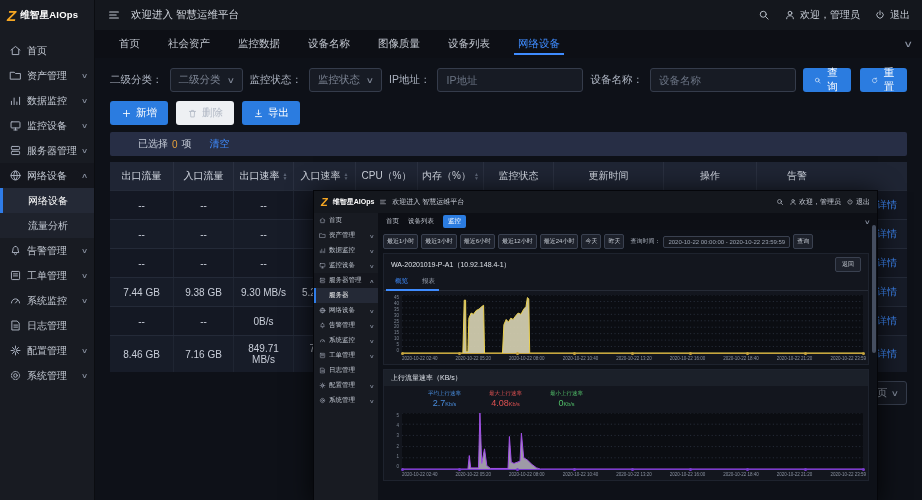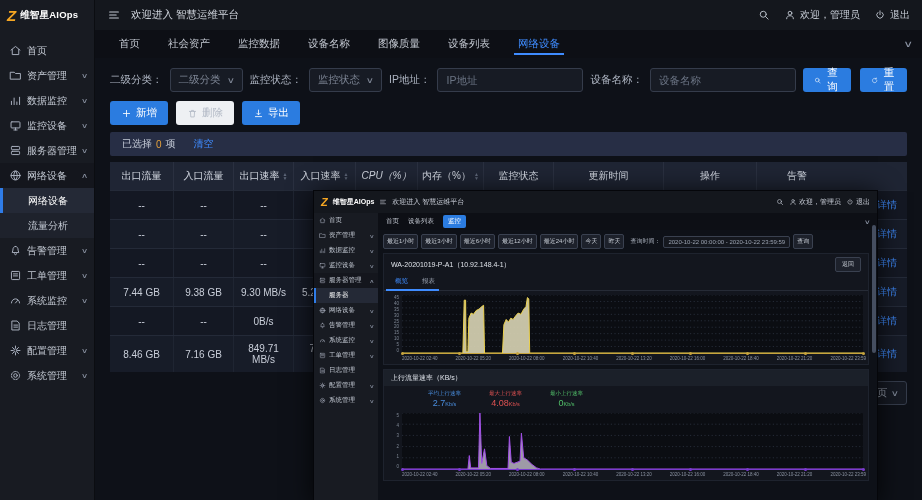--- a/index.html
+++ b/index.html
@@ -41,21 +41,21 @@
   .inpt{width:146px;padding:0 8px;outline:none;}
   .inpt::placeholder{color:#6b7484;}
   .sel-caret{font-size:8px;color:#7d8594;transform:scaleX(1.4);}
   .btn{height:24px;border-radius:3px;border:none;display:inline-flex;align-items:center;gap:4px;font-size:10.5px;padding:0 11px;cursor:pointer;font-family:inherit;}
   .btn .icn{width:11px;height:11px;}
   .btn-blue{background:#2b7ce0;color:#fff;}
   .btn-light{background:#eef0f3;color:#b3bac6;}
   .filters .btn{margin-left:2px;}
   .filters .btn:first-of-type{margin-left:auto;}
   .actions{display:flex;gap:8px;padding:9px 15px 7px;}
-  .selbar{margin:0 15px;height:24px;background:#272e45;border-radius:2px;display:flex;align-items:center;padding:0 12px;font-size:10px;color:#c6ccd8;gap:4px;}
+  .selbar{margin:0 15px;height:24px;background:#272e45;border-radius:2px;display:flex;align-items:center;padding:0 28px;font-size:10px;color:#c6ccd8;gap:4px;}
   .selbar .cnt{color:#e6a23c;}
   .selbar .clear{color:#3f8cff;margin-left:14px;cursor:pointer;}
   
   .tbl{margin:6px 15px 0;font-size:10px;color:#c9ced9;}
   .tbl-head{display:flex;background:#1f2534;}
   .cell{box-sizing:border-box;display:flex;align-items:center;justify-content:center;padding:7px 3px;text-align:center;}
   .tbl-head .cell{color:#d3d8e2;gap:3px;border-right:1px solid #2a3040;cursor:default;}
   .tbl-head .cell:last-child{border-right:none;}
   .tbl-row{display:flex;background:#141823;border-top:1px solid #242a38;}
   .tbl-row:nth-child(even){background:#171c28;}
@@ -397,21 +397,21 @@
             <span>▼</span>
           </span>
         </span>
         <span class="cell" style="width: 62px; flex: 0 0 auto;">
           <span>入口速率</span>
           <span class="sorter">
             <span>▲</span>
             <span>▼</span>
           </span>
         </span>
-        <span class="cell" style="width: 62px; flex: 0 0 auto; font-style: italic;">
+        <span class="cell" style="width: 62px; flex: 0 0 auto;">
           <span>CPU（%）</span>
         </span>
         <span class="cell" style="width: 66px; flex: 0 0 auto;">
           <span>内存（%）</span>
           <span class="sorter">
             <span>▲</span>
             <span>▼</span>
           </span>
         </span>
         <span class="cell" style="width: 70px; flex: 0 0 auto;">

